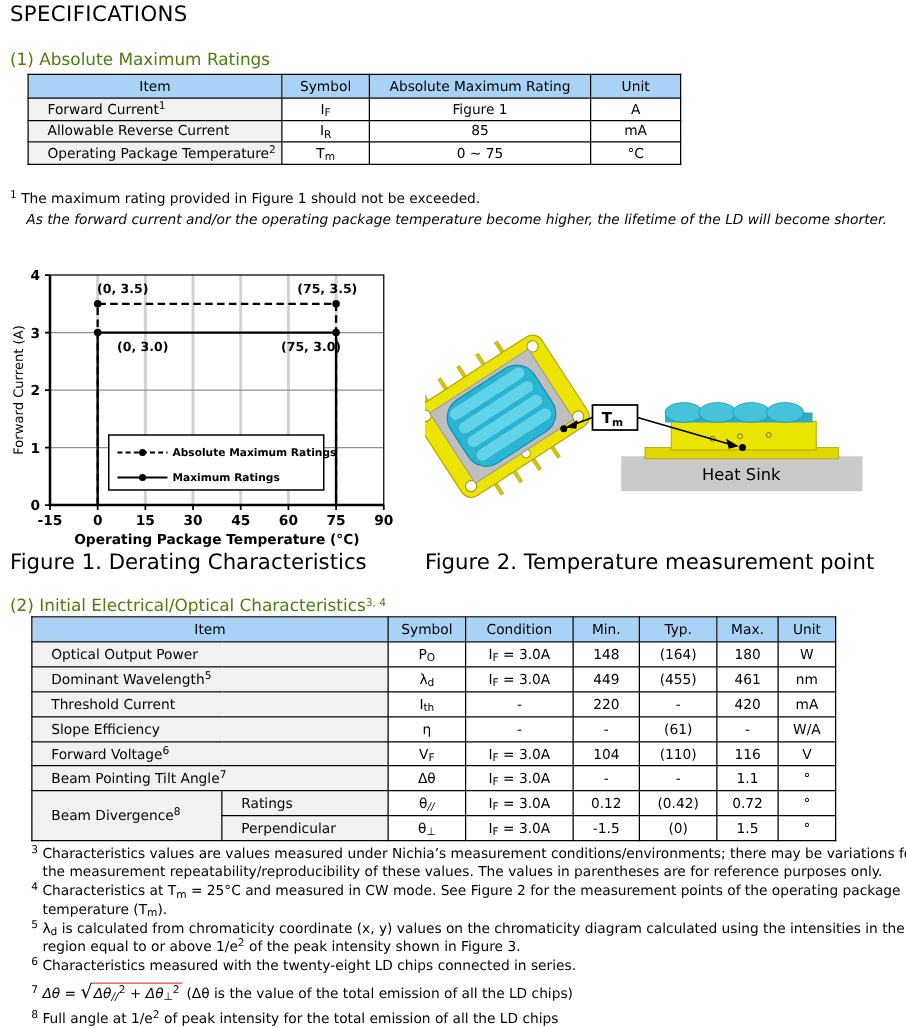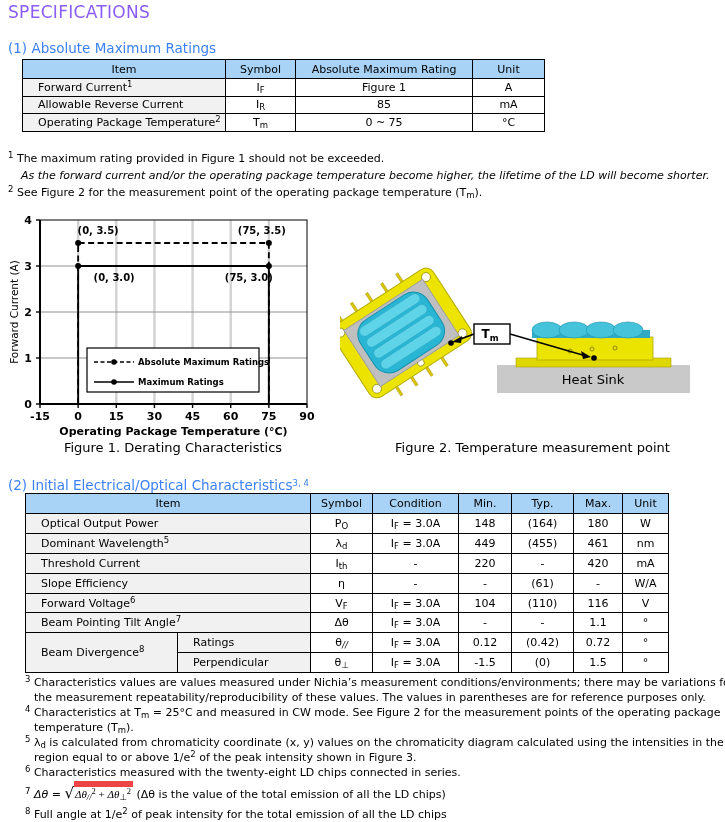--- a/index.html
+++ b/index.html
@@ -1,42 +1,42 @@
 <!DOCTYPE html>
 <html><head>
 <meta charset="utf-8">
 <style>
   html,body{margin:0;padding:0;background:#fff;}
   body{font-family:"DejaVu Sans","Liberation Sans",sans-serif;color:#000;}
   #page{position:relative;width:725px;height:822px;background:#fff;overflow:hidden;}
-  .h-title{position:absolute;left:8px;top:2px;font-size:17px;color:#8b5cf6;letter-spacing:.3px;}
-  .h-sec{position:absolute;left:8px;font-size:13.5px;color:#3b82f6;white-space:nowrap;}
+  .h-title{position:absolute;left:8px;top:2px;font-size:17px;color:#000000;letter-spacing:.3px;}
+  .h-sec{position:absolute;left:8px;font-size:13.5px;color:#4d7c0f;white-space:nowrap;}
   table{border-collapse:collapse;table-layout:fixed;font-size:11px;position:absolute;}
   th,td{border:1px solid #000;padding:0 3px;font-weight:normal;white-space:nowrap;overflow:hidden;}
   th{background:#a8d3f7;text-align:center;}
   td{text-align:center;background:#fff;}
   td.item{background:#f1f1f1;text-align:left;padding-left:15px;}
   #t1{left:22px;top:59px;width:522px;}
   #t1 tr{height:17.6px;}
   #t1 tr.hrow{height:19px;}
   #t2{left:25px;top:493px;width:643px;}
   #t2 tr{height:19.9px;}
   #t2 tr.hrow{height:20px;}
   sub{font-size:8.5px;vertical-align:-2px;line-height:0;}
   sup{font-size:8.5px;vertical-align:4px;line-height:0;}
   .it{font-style:italic;}
   .big{font-size:15px;}
-  .ol{border-top:6px solid #ef4444;padding:1px 2px 0 1px;font-family:Liberation Serif, serif;}
+  .ol{border-top:1px solid #ef4444;padding:1px 2px 0 1px;}
   .fn{position:absolute;font-size:11px;}
   .fn .line{height:17px;line-height:17px;white-space:nowrap;}
   #fnb2 .line{height:15px;line-height:15px;}
   #fnb2 .line.tall{height:27px;line-height:27px;}
   .ind1{padding-left:13px;font-style:italic;}
   .ind2{padding-left:9px;}
-  .caption{position:absolute;font-size:13px;text-align:center;}
+  .caption{position:absolute;font-size:17px;text-align:left;}
   svg{position:absolute;}
 </style>
 </head>
 <body>
 
 <div id="page">
 
   <div class="h-title">SPECIFICATIONS</div>
   <div class="h-sec" style="top:40px;">(1) Absolute Maximum Ratings</div>
 
@@ -71,21 +71,20 @@
       <td><span>T</span><sub>m</sub></td>
       <td>0 ~ 75</td>
       <td>°C</td>
     </tr>
   </tbody>
     </table>
 
   <div class="fn" id="fnb1" style="left:8px;top:150px;">
     <div class="line"><sup>1</sup><span>  The maximum rating provided in Figure 1 should not be exceeded.</span></div>
     <div class="line ind1"><span>As the forward current and/or the operating package temperature become higher, the lifetime of the LD will become shorter.</span></div>
-    <div class="line"><sup>2</sup><span>  See Figure 2 for the measurement point of the operating package temperature (T</span><sub>m</sub><span>).</span></div>
   </div>
 
   <svg id="fig1-svg" width="330" height="232" style="left:8px;top:215px;">
       <line x1="70.14285714285714" y1="5" x2="70.14285714285714" y2="189" stroke="#d2d2d2" stroke-width="2.4"></line>
       <line x1="108.28571428571428" y1="5" x2="108.28571428571428" y2="189" stroke="#d2d2d2" stroke-width="2.4"></line>
       <line x1="146.42857142857142" y1="5" x2="146.42857142857142" y2="189" stroke="#d2d2d2" stroke-width="2.4"></line>
       <line x1="184.57142857142856" y1="5" x2="184.57142857142856" y2="189" stroke="#d2d2d2" stroke-width="2.4"></line>
       <line x1="222.71428571428572" y1="5" x2="222.71428571428572" y2="189" stroke="#d2d2d2" stroke-width="2.4"></line>
       <line x1="260.85714285714283" y1="5" x2="260.85714285714283" y2="189" stroke="#d2d2d2" stroke-width="2.4"></line>
       <line x1="32" y1="143" x2="299" y2="143" stroke="#8f8f8f" stroke-width="1"></line>

